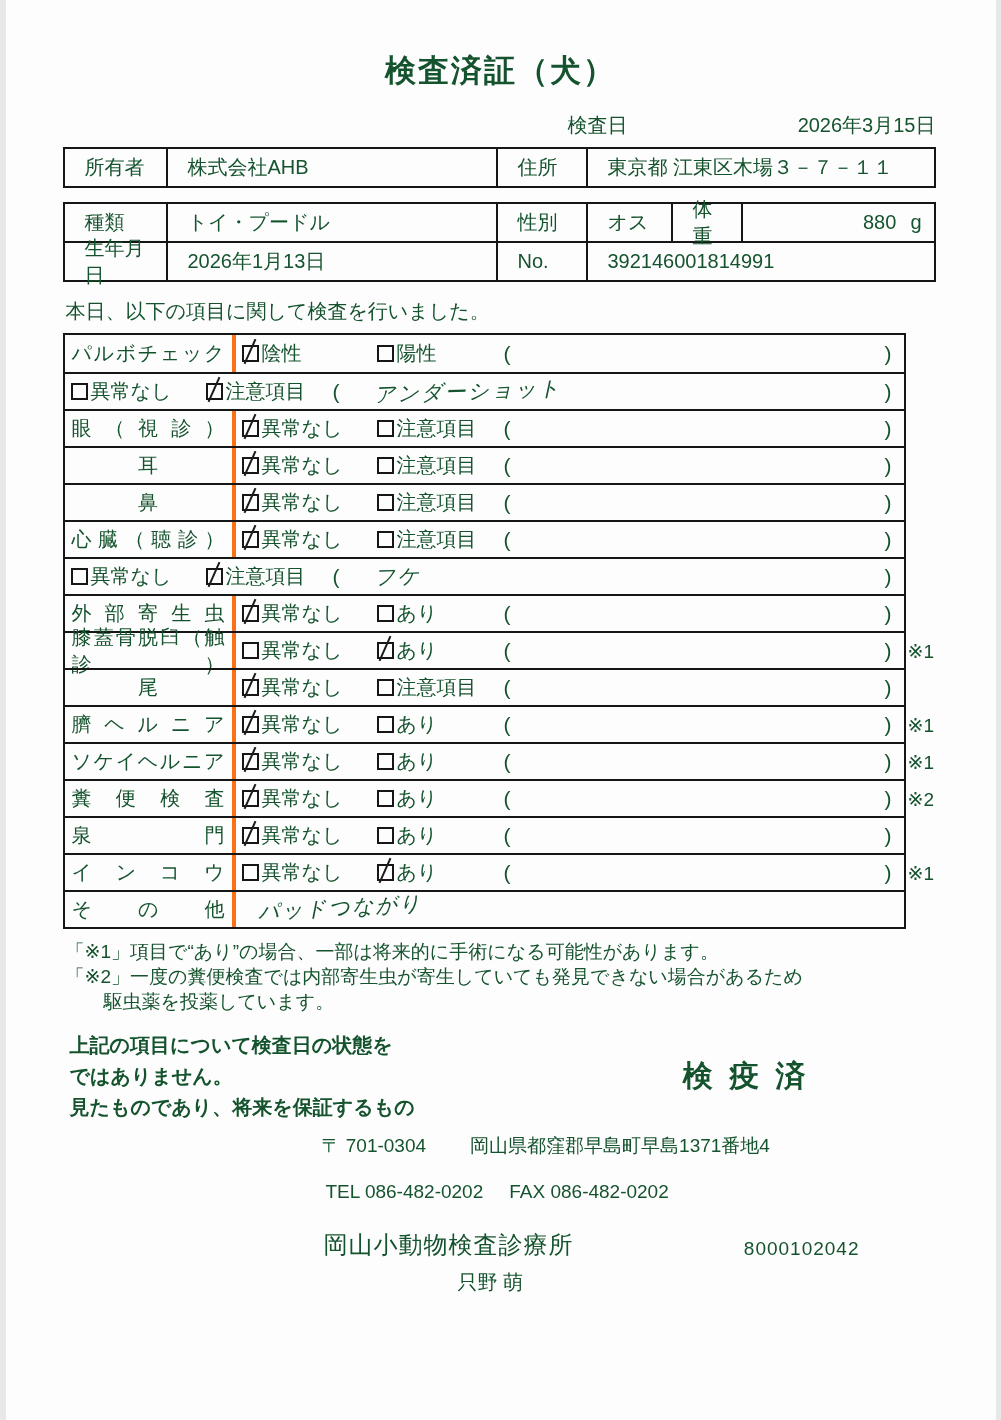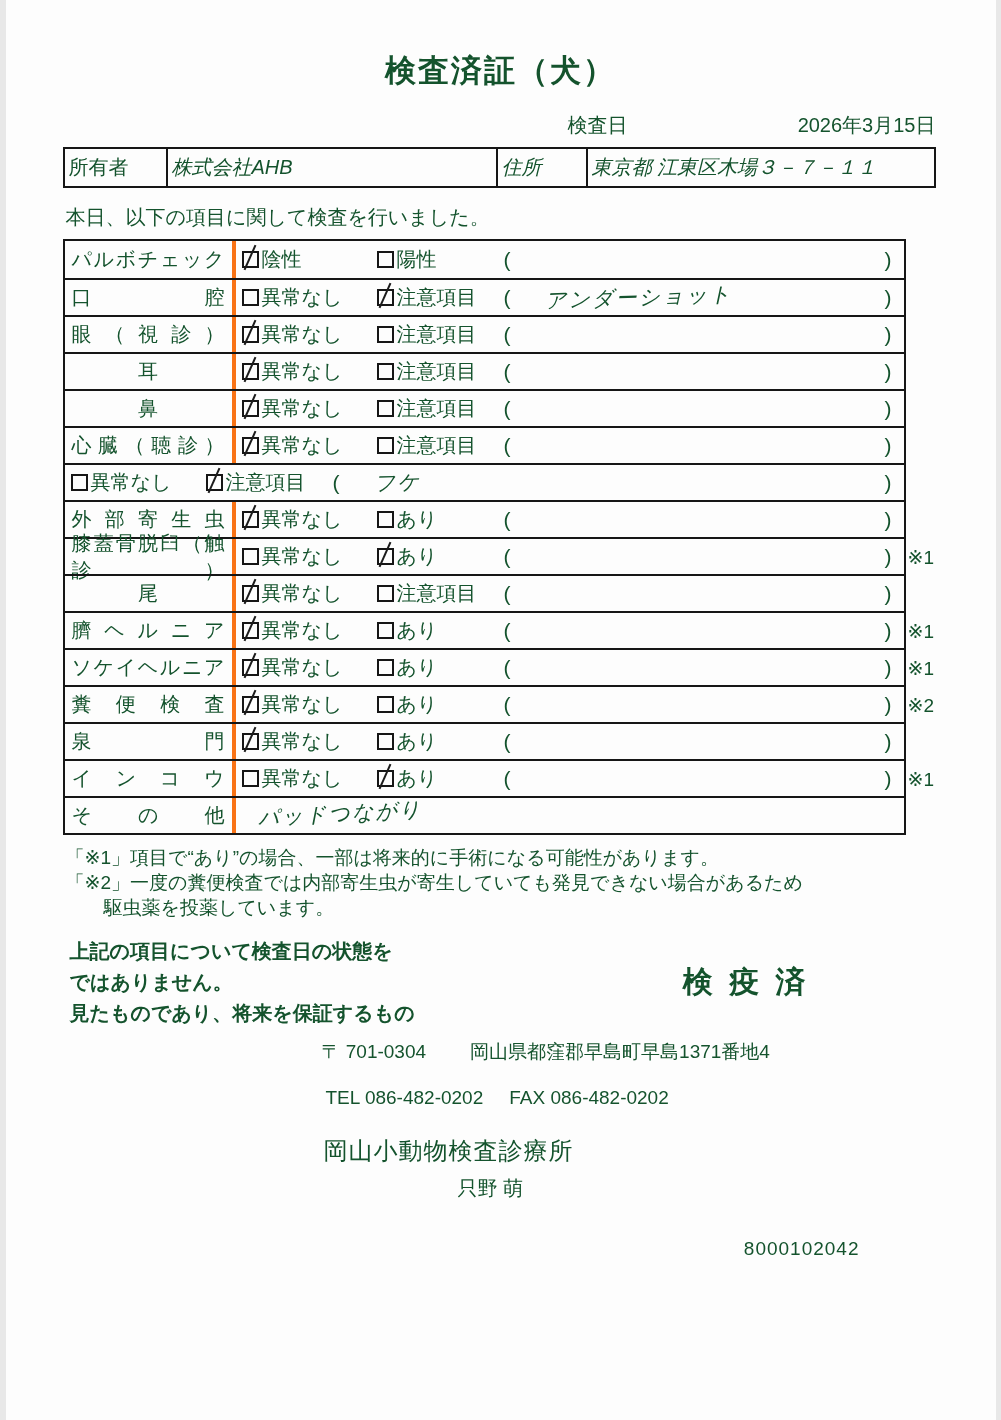--- a/index.html
+++ b/index.html
@@ -11,22 +11,22 @@
   .title { padding-top:50px; text-align:center; font-size:31px; font-weight:700; letter-spacing:2px; }
   .date-row { display:flex; width:873px; margin:20px 0 0 57px; font-size:20px; }
   .date-row .dlabel { margin-left:505px; }
   .date-row .dvalue { margin-left:auto; }
 
   .tbl { margin-left:57px; width:873px; border:2px solid #161616; box-sizing:border-box; }
   .tbl1 { margin-top:8px; }
   .tbl2 { margin-top:14px; }
   .trow { display:flex; }
   .trow + .trow { border-top:2px solid #161616; }
-  .cell { box-sizing:border-box; height:37px; display:flex; align-items:center; padding:0 4px; font-size:20px; }
-  .cell + .cell { border-left:2px solid #161616;font-style:italic; }
+  .cell { box-sizing:border-box; height:37px; display:flex; align-items:center; padding:0 20px; font-size:20px; }
+  .cell + .cell { border-left:2px solid #161616; }
   .w-label { width:101px; }
   .w-val1 { width:330px; }
   .w-lab2 { width:90px; }
   .w-sex { width:85px; }
   .w-wlab { width:70px; }
   .w-rest { flex:1; }
   .wcell { justify-content:flex-end; gap:14px; padding-right:12px; }
 
   .intro { margin:16px 0 0 60px; font-size:20px; }
 
@@ -74,20 +74,39 @@
 
   <div class="tbl tbl1">
     <div class="trow">
       <div class="cell w-label">所有者</div>
       <div class="cell w-val1">株式会社AHB</div>
       <div class="cell w-lab2">住所</div>
       <div class="cell w-rest">東京都 江東区木場３－７－１１</div>
     </div>
   </div>
 
+  <div class="tbl tbl2">
+    <div class="trow">
+      <div class="cell w-label">種類</div>
+      <div class="cell w-val1">トイ・プードル</div>
+      <div class="cell w-lab2">性別</div>
+      <div class="cell w-sex">オス</div>
+      <div class="cell w-wlab">体重</div>
+      <div class="cell w-rest wcell">
+        <span>880</span>
+        <span>g</span>
+      </div>
+    </div>
+    <div class="trow">
+      <div class="cell w-label">生年月日</div>
+      <div class="cell w-val1">2026年1月13日</div>
+      <div class="cell w-lab2">No.</div>
+      <div class="cell w-rest">392146001814991</div>
+    </div>
+  </div>
 
   <div class="intro">本日、以下の項目に関して検査を行いました。</div>
 
   <div class="etbl">
 
     <div class="erow">
       <div class="cell-label">
           <span class="jlabel">パルボチェック</span>
         </div>
       <div class="cell-content">
@@ -100,23 +119,20 @@
             <span>陽性</span>
           </span>
         <span class="paren">(</span>
         <span class="note hand"></span>
         <span class="paren pc">)</span>
       </div>
       <span class="mark"></span>
     </div>
 
     <div class="erow">
-      <div class="cell-label">
-          <span class="jlabel">口腔</span>
-        </div>
       <div class="cell-content">
         <span class="opt opt1">
             <span class="checkbox"></span>
             <span>異常なし</span>
           </span>
         <span class="opt opt2">
             <span class="checkbox checked"></span>
             <span>注意項目</span>
           </span>
         <span class="paren">(</span>

